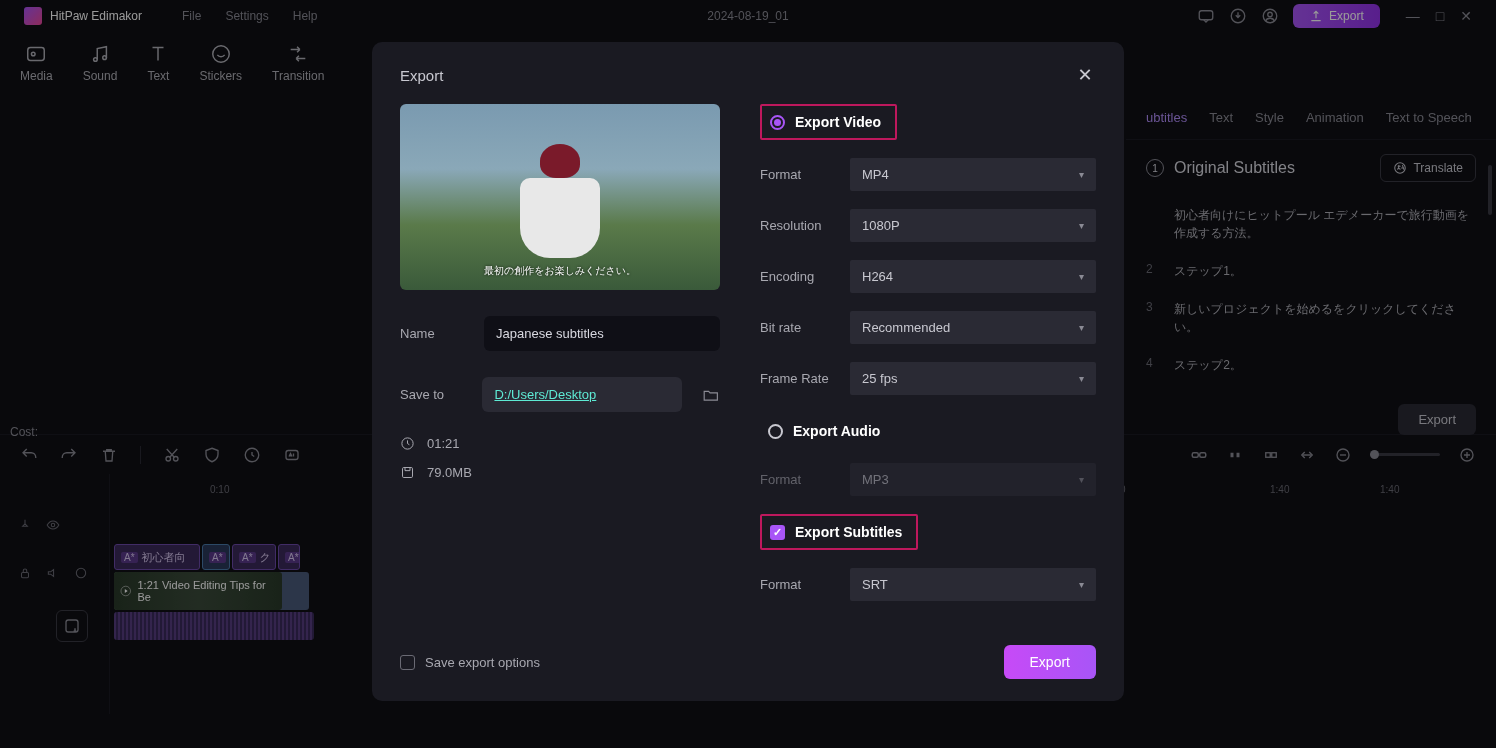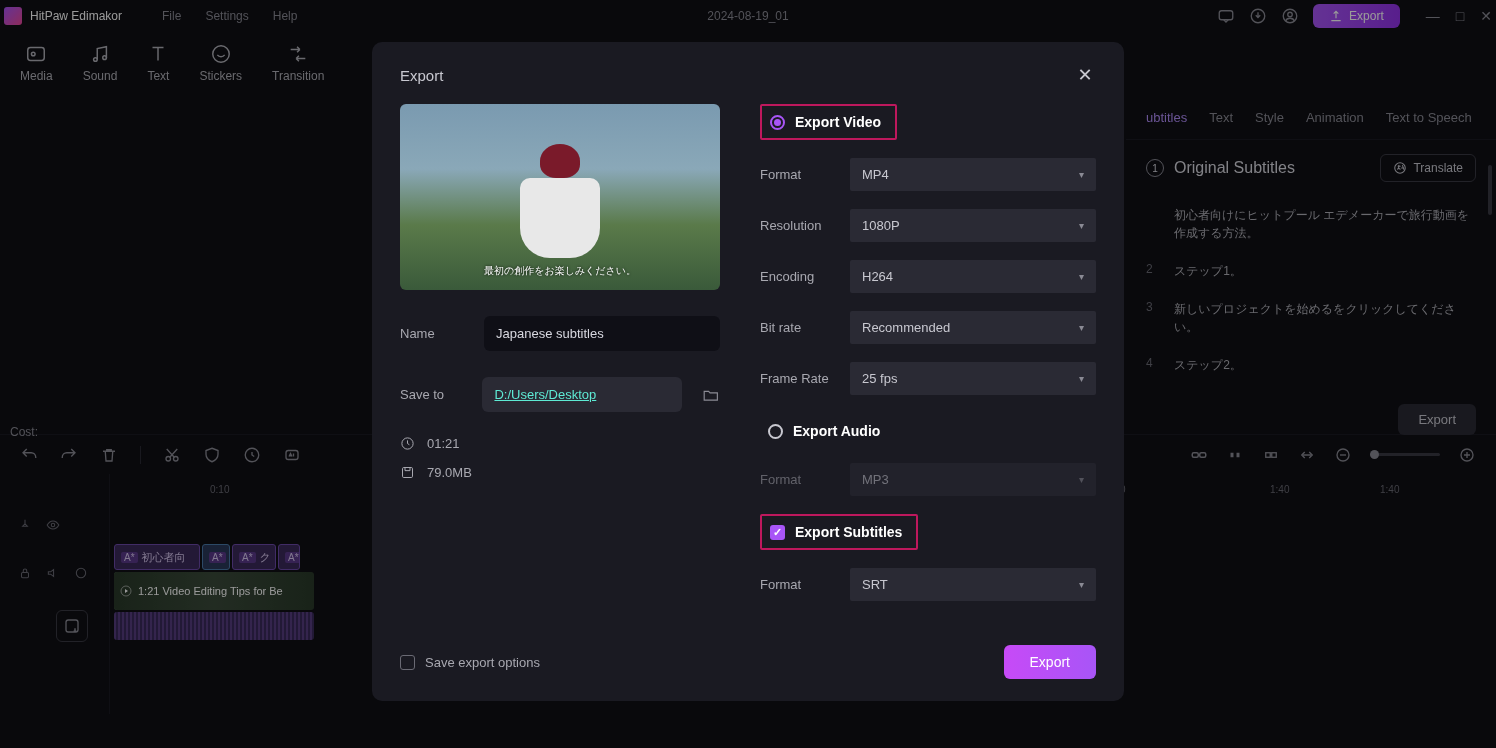--- a/index.html
+++ b/index.html
@@ -1,19 +1,19 @@
 <!DOCTYPE html>
 <html><head>
 <meta charset="utf-8">
 <style>
 * { margin: 0; padding: 0; box-sizing: border-box; font-family: -apple-system, BlinkMacSystemFont, "Segoe UI", sans-serif; }
 body { background: #0f0f14; color: #c8c8d0; width: 1496px; height: 748px; overflow: hidden; position: relative; }
 
 
-.titlebar { height: 32px; display: flex; align-items: center; padding: 0 4px; background: #0f0f14; }
+.titlebar { height: 32px; display: flex; align-items: center; padding: 0 24px; background: #0f0f14; }
 .app-logo { width: 18px; height: 18px; background: linear-gradient(135deg,#a855f7,#ec4899); border-radius: 3px; margin-right: 8px; }
 .app-name { font-size: 12px; color: #fff; font-weight: 500; }
 .menubar { display: flex; gap: 24px; margin-left: 40px; font-size: 12px; color: #8a8a94; }
 .menubar span { cursor: pointer; }
 .titlebar-center { position: absolute; left: 50%; transform: translateX(-50%); font-size: 12px; color: #8a8a94; }
 .titlebar-right { margin-left: auto; display: flex; align-items: center; gap: 14px; }
 .titlebar-right .ico { width: 18px; height: 18px; color: #8a8a94; cursor: pointer; display: flex; align-items: center; justify-content: center; }
 .export-btn { background: linear-gradient(90deg,#a855f7,#9333ea); color: #fff; padding: 5px 16px; border-radius: 6px; font-size: 12px; display: flex; align-items: center; gap: 6px; cursor: pointer; }
 .win-controls { display: flex; gap: 16px; margin-left: 12px; color: #8a8a94; }
 .win-controls span { cursor: pointer; font-size: 14px; }
@@ -69,21 +69,21 @@
 .tl-tools2 { display:flex; gap:14px; padding: 26px 18px; color:#6a6a74;}
 .tl-add { width:32px;height:32px; margin:4px 0 0 56px; border:1px solid #3a3a44; border-radius:6px; display:flex;align-items:center;justify-content:center; color:#8a8a94; cursor:pointer;}
 .timeline-right-area { flex:1; position:relative; padding-top:6px;}
 .ruler { height:24px; position:relative; font-size:10px; color:#6a6a74;}
 .ruler span { position:absolute; top:4px; }
 .tracks { padding-top: 40px; }
 .track-row { height: 26px; display:flex; gap:2px; margin-bottom:2px; padding-left:4px;}
 .clip-sub { background:#3b2a5a; border:1px solid #6d4aab; border-radius:3px; padding: 2px 6px; font-size:11px; color:#d8c8f0; display:flex;align-items:center;gap:4px; white-space:nowrap; overflow:hidden;}
 .clip-sub.sel { background:#2a3a5a; border-color:#4a7aab;}
 .clip-sub .a-badge{background:#5a3a8a;border-radius:2px;padding:0 3px;font-size:10px;}
-.track-video { height: 38px; background:linear-gradient(90deg,#2a3a2a,#3a4a3a,#2a3a2a); border-radius:3px; width:200px; margin-left:4px; display:flex; align-items:center; padding:0 6px; gap:6px; font-size:11px; color:#fff;}
+.track-video { height: 38px; background:linear-gradient(90deg,#2a3a2a,#3a4a3a,#2a3a2a); border-radius:3px; width:168px; margin-left:4px; display:flex; align-items:center; padding:0 6px; gap:6px; font-size:11px; color:#fff;}
 .track-audio { height:28px; width:200px; margin-left:4px; background:#3a2a5a; border-radius:3px; margin-top:2px; position:relative; overflow:hidden;}
 .track-audio::before{content:'';position:absolute;inset:0;background:repeating-linear-gradient(90deg,#6a4a9a 0 2px,transparent 2px 4px);opacity:.6;}
 
 
 .modal-overlay { position:absolute; inset:0; background:rgba(0,0,0,.4); display:flex; align-items:flex-start; justify-content:center; padding-top:42px;}
 .modal { width: 752px; background:#1a1a22; border-radius:10px; padding: 22px 28px; color:#c8c8d0; }
 .modal-header { display:flex; align-items:center; justify-content:space-between; margin-bottom:18px;}
 .modal-title { font-size:15px; }
 .modal-close { width:22px;height:22px; color:#c8c8d0; cursor:pointer; font-size:18px; display:flex;align-items:center;justify-content:center;}
 .modal-body { display:flex; gap:40px; }

